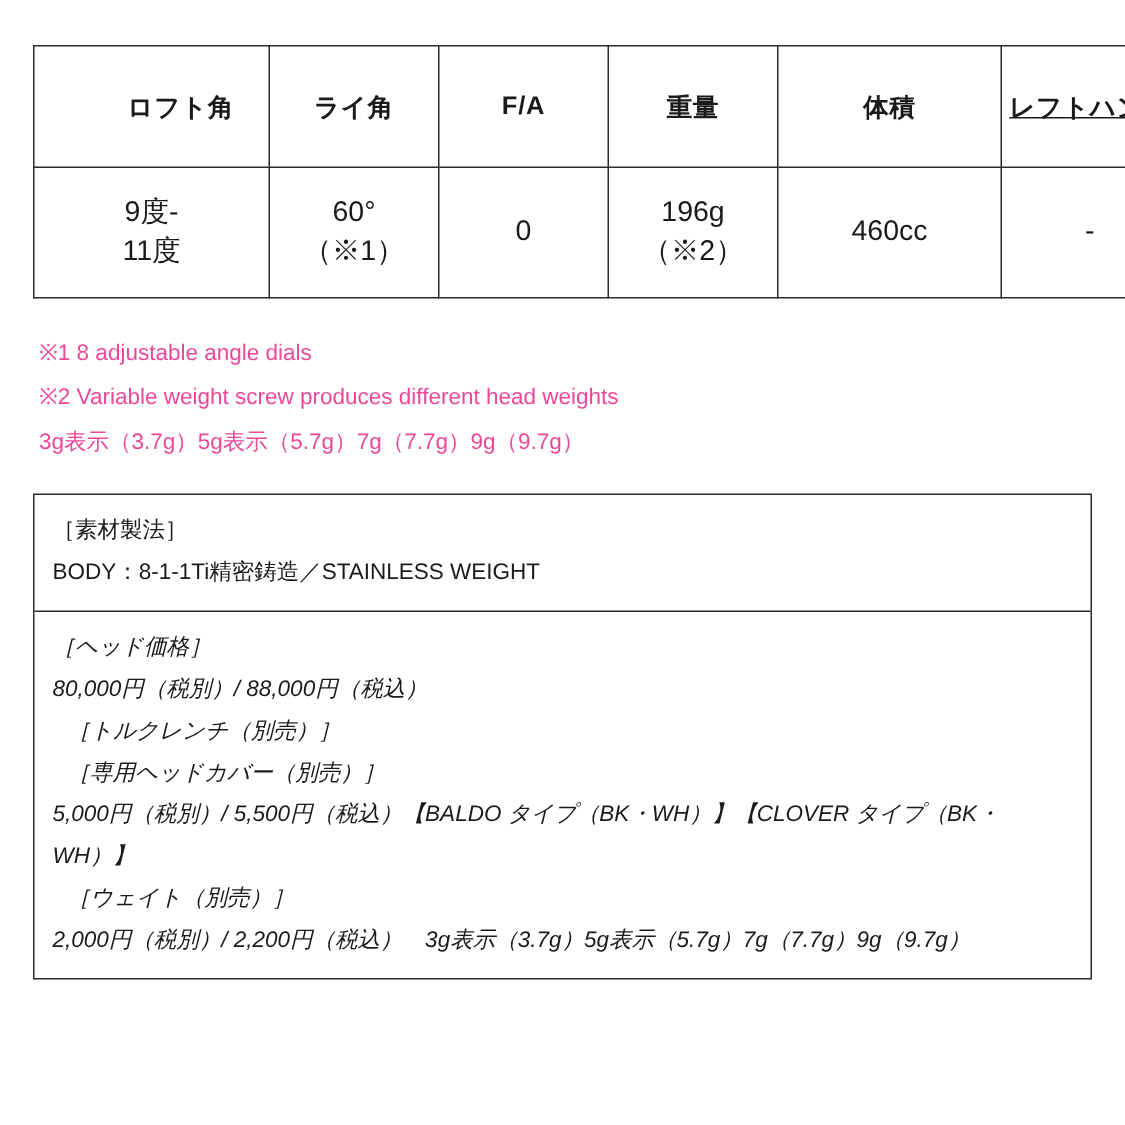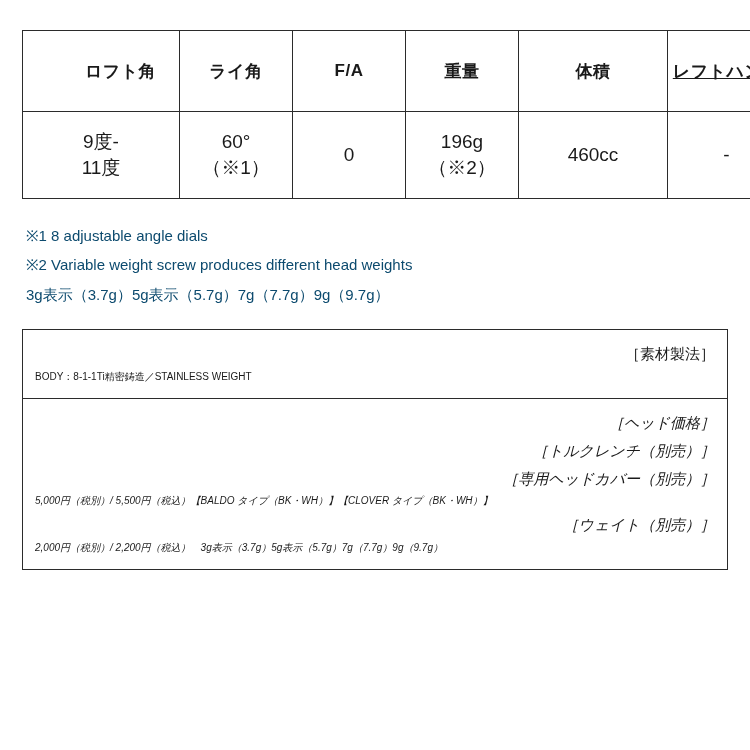--- a/index.html
+++ b/index.html
@@ -55,45 +55,44 @@
   .col6 { width: 115px; text-decoration: underline; }
 
   
   .notes {
     margin-top: 22px;
     padding-left: 4px;
   }
   .notes .line {
     font-size: 15px;
     line-height: 1.95;
-    color: #0c4a6e;
+    color: #ec4899;
     white-space: nowrap;
   }
 
   
   .info-box {
     margin-top: 20px;
     width: 706px;
     box-sizing: border-box;
     border: 1px solid #2b2b2b;
   }
   .info-sec {
     padding: 10px 12px 12px 12px;
   }
   .info-sec + .info-sec {
     border-top: 1px solid #2b2b2b;
     font-style: italic;
   }
   .info-line {
-    font-size: 10px;
+    font-size: 15px;
     line-height: 1.85;
   }
   .info-line.head {
     font-size: 15px;
-    text-align: right;
   }
   .indent {
     padding-left: 10px;
   }
 </style>
 </head>
 <body>
 
 <div class="page">
 
@@ -128,20 +127,21 @@
 
   <div class="info-box">
 
     <div class="info-sec">
       <div class="info-line head">［素材製法］</div>
       <div class="info-line">BODY：8-1-1Ti精密鋳造／STAINLESS WEIGHT</div>
     </div>
 
     <div class="info-sec">
       <div class="info-line head">［ヘッド価格］</div>
+      <div class="info-line">80,000円（税別）/  88,000円（税込）</div>
 
       <div class="info-line head indent">［トルクレンチ（別売）］</div>
 
       <div class="info-line head indent">［専用ヘッドカバー（別売）］</div>
       <div class="info-line">5,000円（税別）/  5,500円（税込）【BALDO タイプ（BK・WH）】【CLOVER タイプ（BK・WH）】</div>
 
       <div class="info-line head indent">［ウェイト（別売）］</div>
       <div class="info-line">2,000円（税別）/  2,200円（税込）　3g表示（3.7g）5g表示（5.7g）7g（7.7g）9g（9.7g）</div>
     </div>
 

